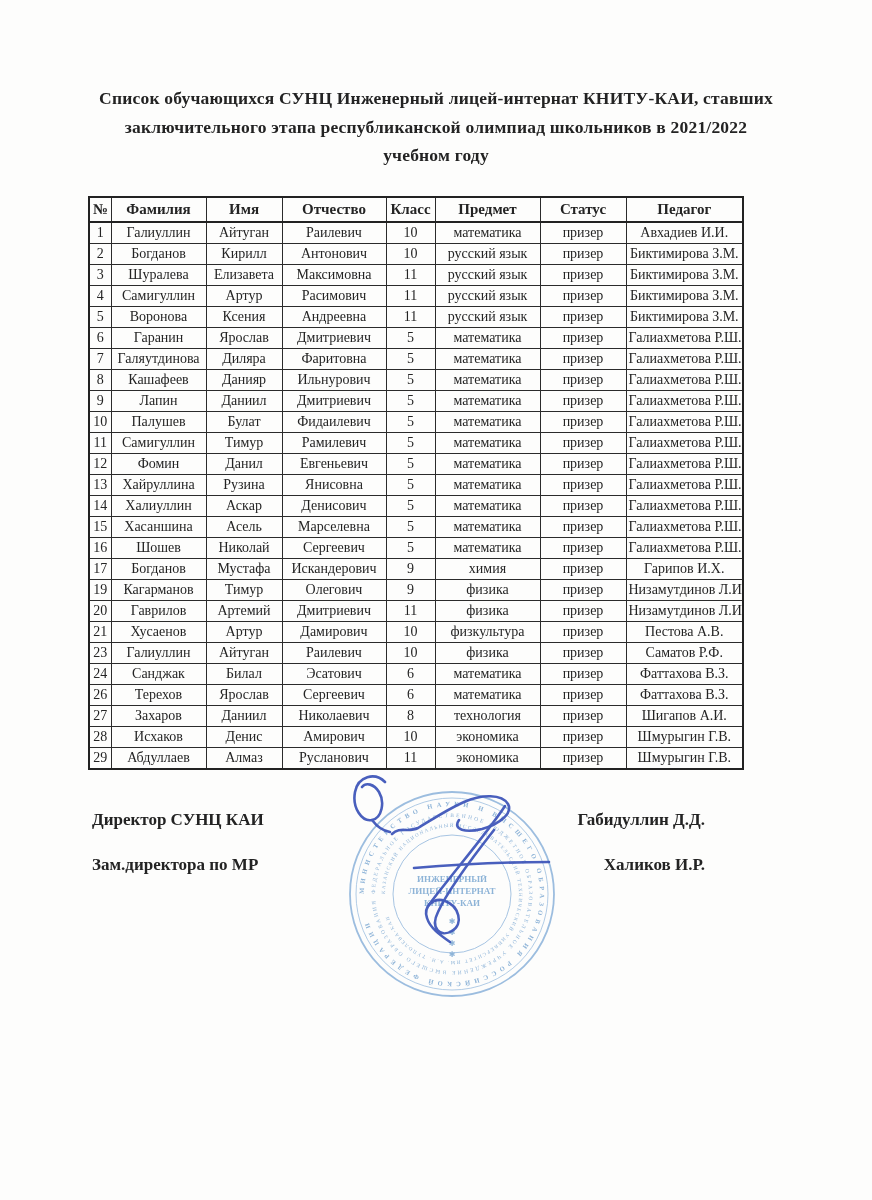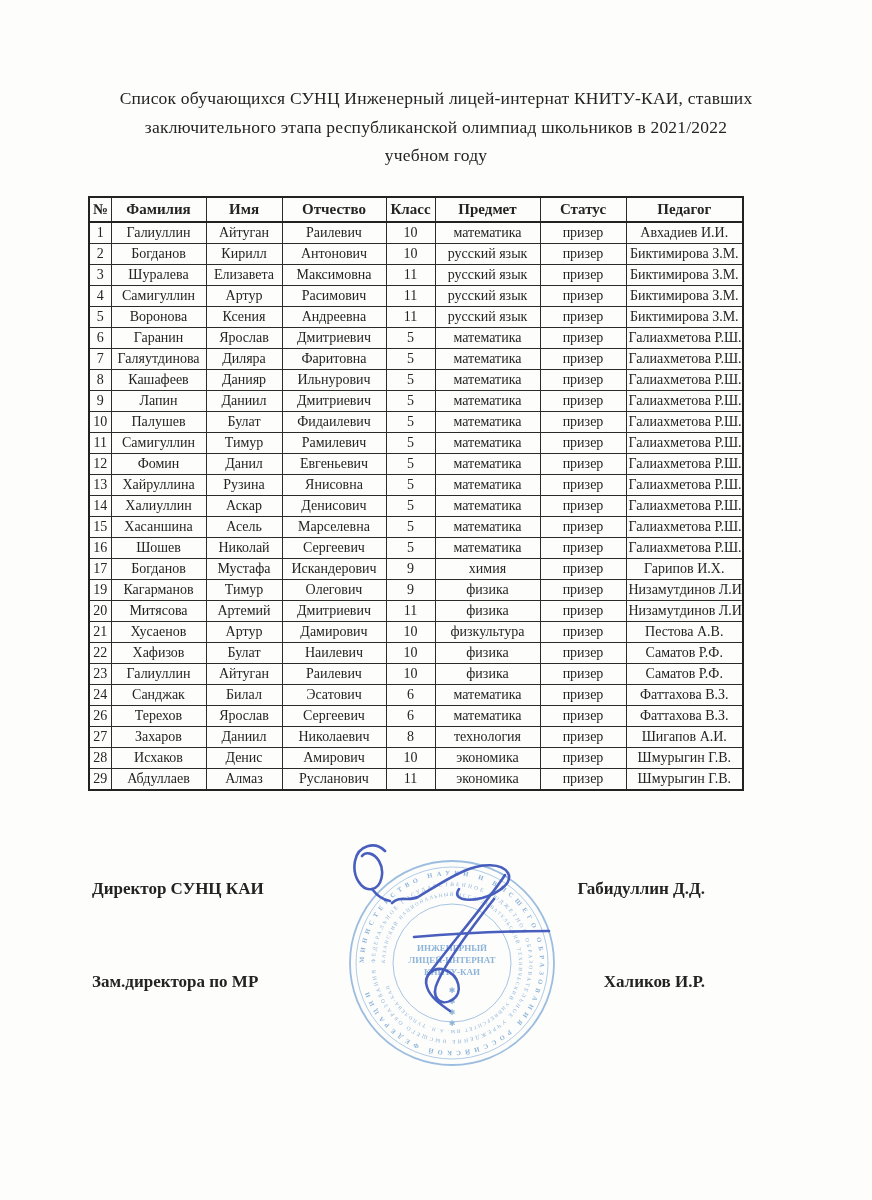--- a/index.html
+++ b/index.html
@@ -11,21 +11,21 @@
     overflow:hidden;
     position:relative;
   }
   .page{width:872px;height:1200px;position:relative;
     background:linear-gradient(180deg,#fdfdfc 0%,#fdfdfc 98.5%,#f0f0ee 100%);}
   
   .doc-title{
     margin:84px auto 0 auto;
     width:760px;
     text-align:center;
-    font-weight:normal;
+    font-weight:bold;
     font-size:17.5px;
     line-height:28.5px;
     color:#232323;
     letter-spacing:.2px;
   }
   
   table.results{
     border-collapse:collapse;
     table-layout:fixed;
     margin:26px 0 0 88px;
@@ -51,21 +51,21 @@
   }
   
   .footer{
     position:relative;
     width:872px;height:367px;
   }
   .sig-row{
     position:relative;z-index:2;
     display:flex;justify-content:space-between;
     padding:0 167px 0 92px;
-    font-weight:bold;font-size:17px;color:#232323;margin-top:48px;
+    font-weight:bold;font-size:17px;color:#232323;
   }
   .sig-row.first{padding-top:40px;}
   .sig-row.second{padding-top:25px;}
   .stamp-layer{
     position:absolute;top:0;left:0;z-index:1;
   }
   .stamp-group{filter:blur(0.35px);}
   .sig-ink{filter:blur(0.2px);}
 </style>
 </head>
@@ -278,47 +278,37 @@
           <td>Кагарманов</td>
           <td>Тимур</td>
           <td>Олегович</td>
           <td>9</td>
           <td>физика</td>
           <td>призер</td>
           <td>Низамутдинов Л.И.</td>
         </tr>
         <tr>
           <td>20</td>
-          <td>Митясова</td>
+          <td>Гаврилов</td>
           <td>Артемий</td>
           <td>Дмитриевич</td>
           <td>11</td>
           <td>физика</td>
           <td>призер</td>
           <td>Низамутдинов Л.И.</td>
         </tr>
         <tr>
           <td>21</td>
           <td>Хусаенов</td>
           <td>Артур</td>
           <td>Дамирович</td>
           <td>10</td>
           <td>физкультура</td>
           <td>призер</td>
           <td>Пестова А.В.</td>
-        </tr>
-        <tr>
-          <td>22</td>
-          <td>Хафизов</td>
-          <td>Булат</td>
-          <td>Наилевич</td>
-          <td>10</td>
-          <td>физика</td>
-          <td>призер</td>
-          <td>Саматов Р.Ф.</td>
         </tr>
         <tr>
           <td>23</td>
           <td>Галиуллин</td>
           <td>Айтуган</td>
           <td>Раилевич</td>
           <td>10</td>
           <td>физика</td>
           <td>призер</td>
           <td>Саматов Р.Ф.</td>

